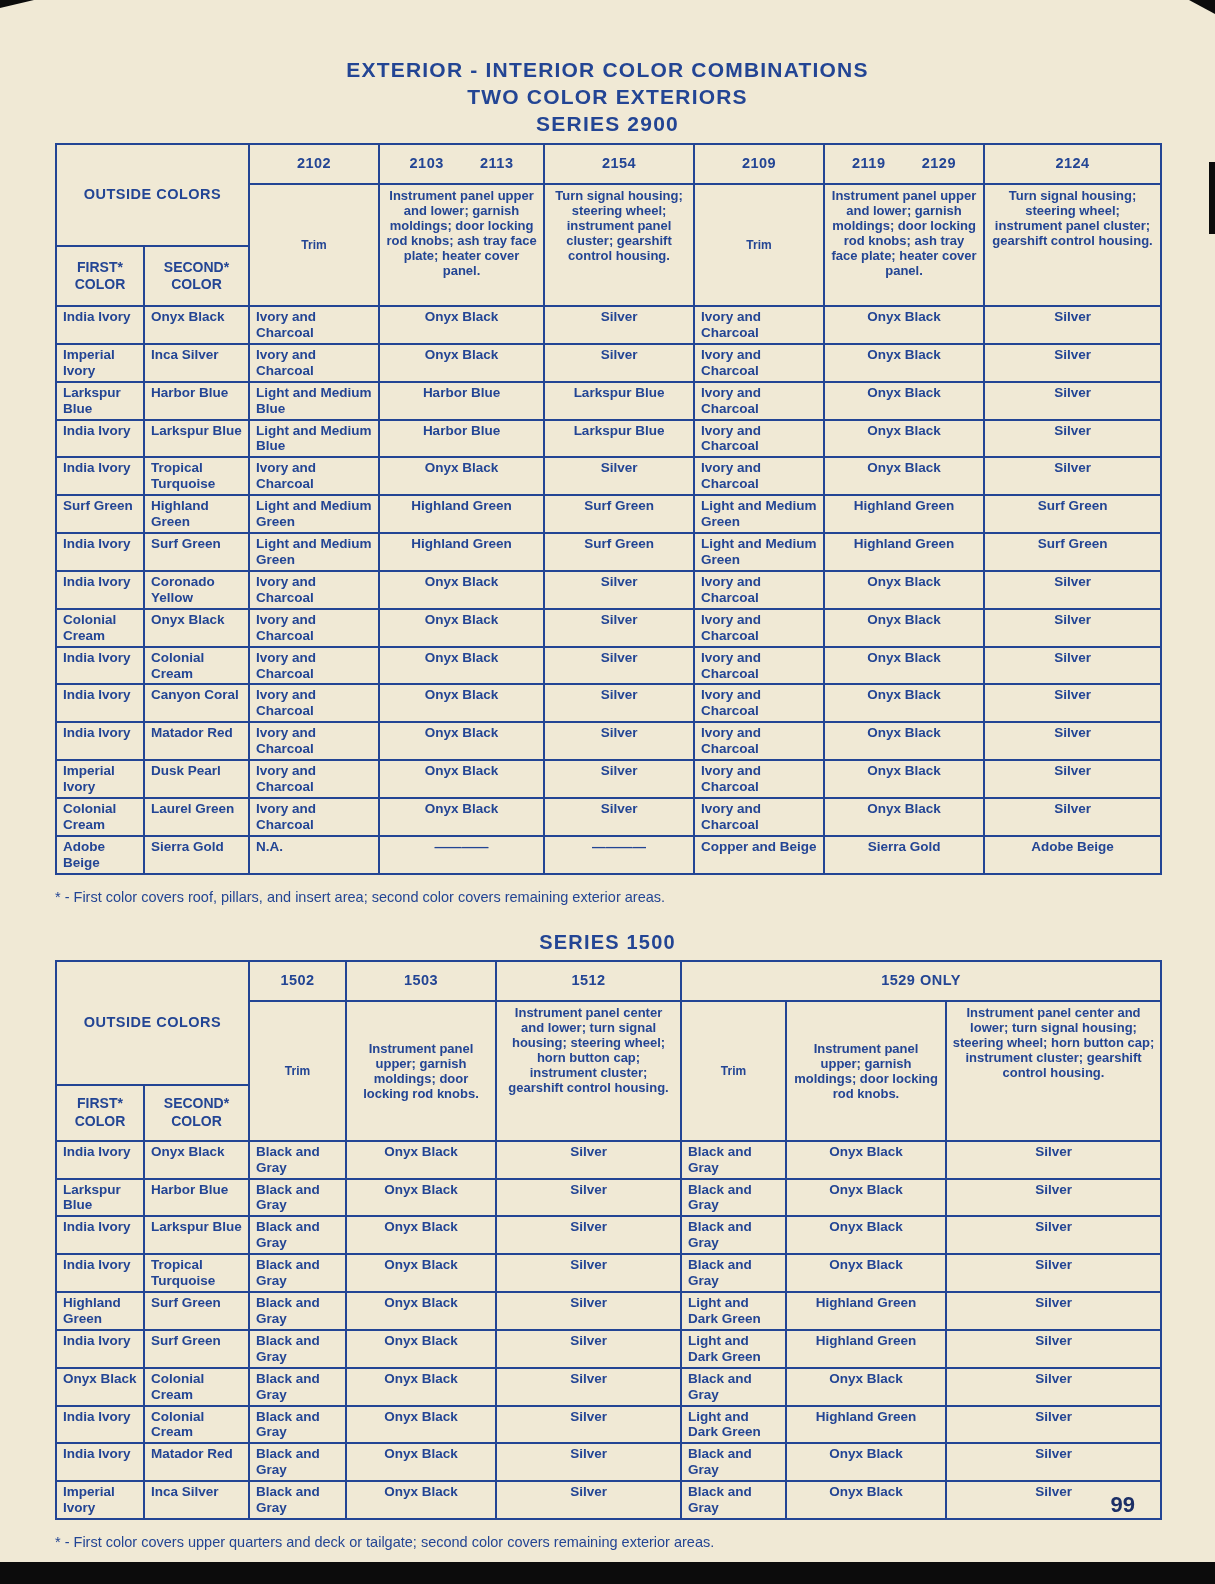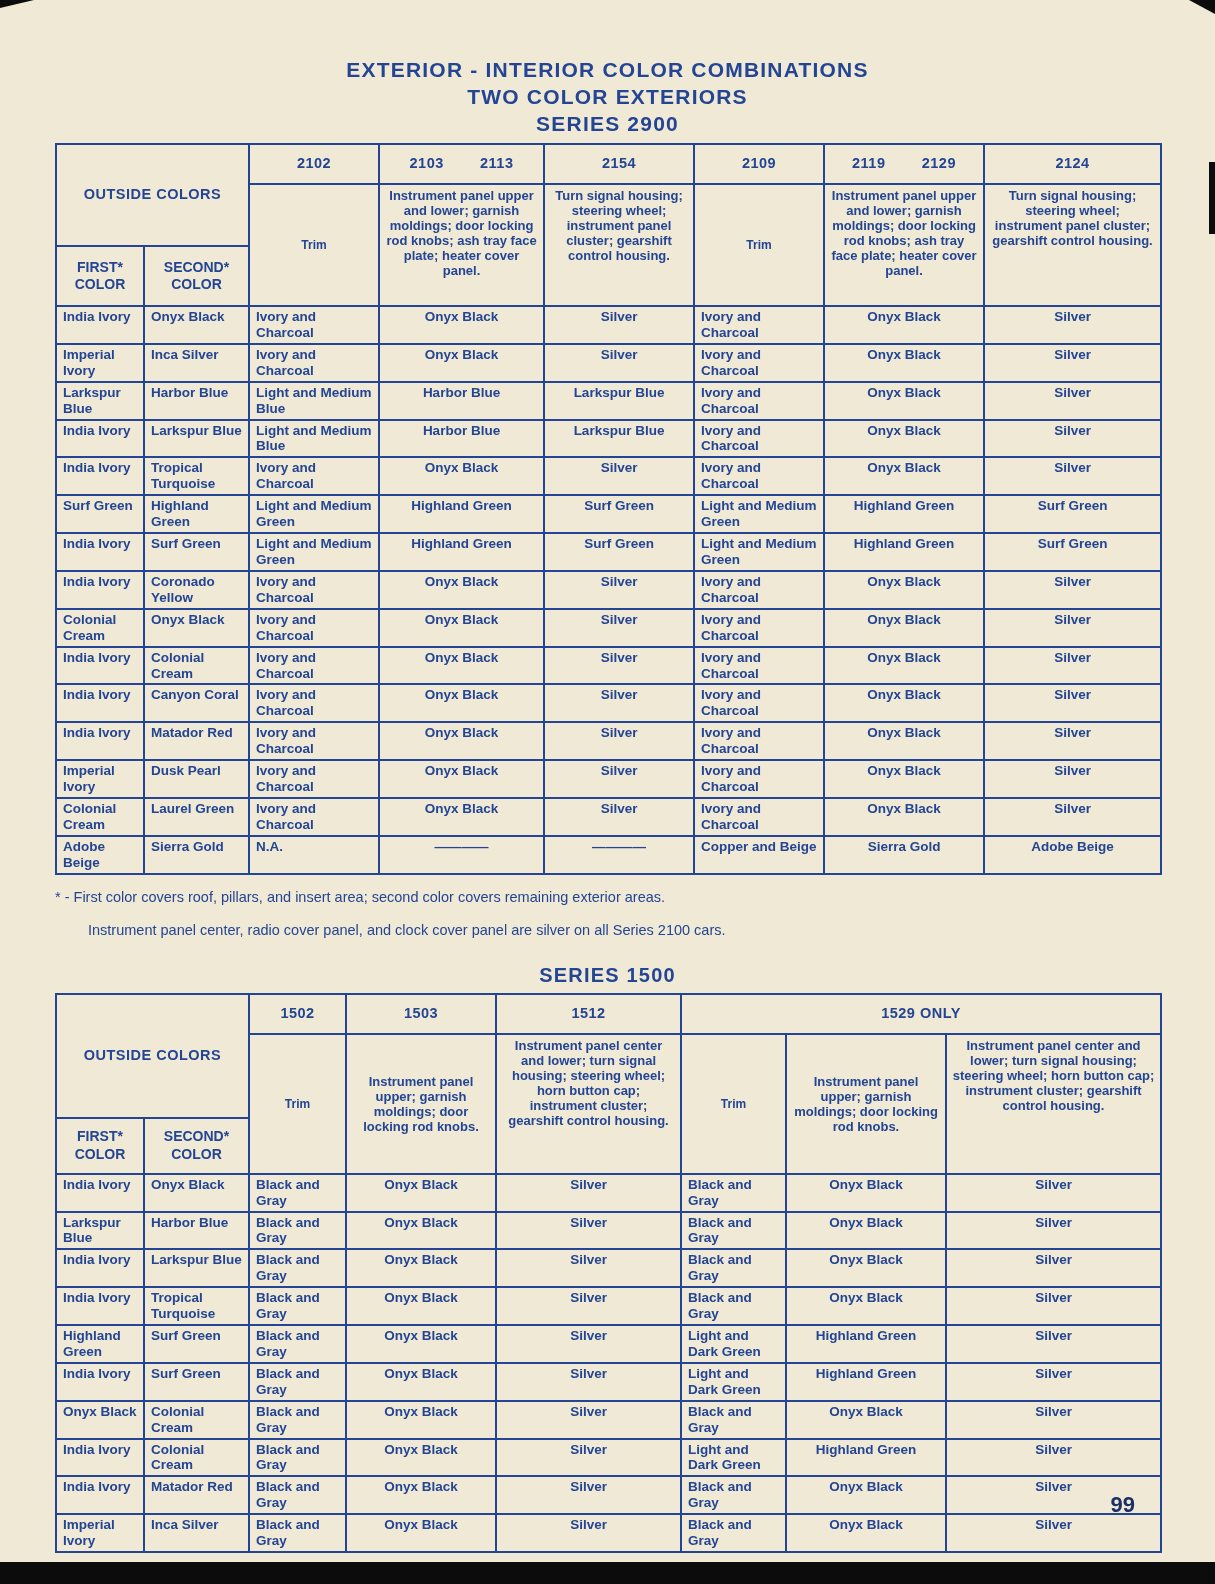--- a/index.html
+++ b/index.html
@@ -345,21 +345,20 @@
           <td>————</td>
           <td>————</td>
           <td>Copper and Beige</td>
           <td>Sierra Gold</td>
           <td>Adobe Beige</td>
         </tr>
       </tbody>
   </table>
 
   <div class="footnote">* - First color covers roof, pillars, and insert area; second color covers remaining exterior areas.</div>
-  <div class="footnote indent">Instrument panel center, radio cover panel, and clock cover panel are silver on all Series 2100 cars.</div>
 
   <div class="series-heading">SERIES 1500</div>
 
   <table class="ctable t1500">
     <colgroup>
       <col style="width:88px">
         <col style="width:105px">
         <col style="width:97px">
         <col style="width:150px">
       <col style="width:185px">

